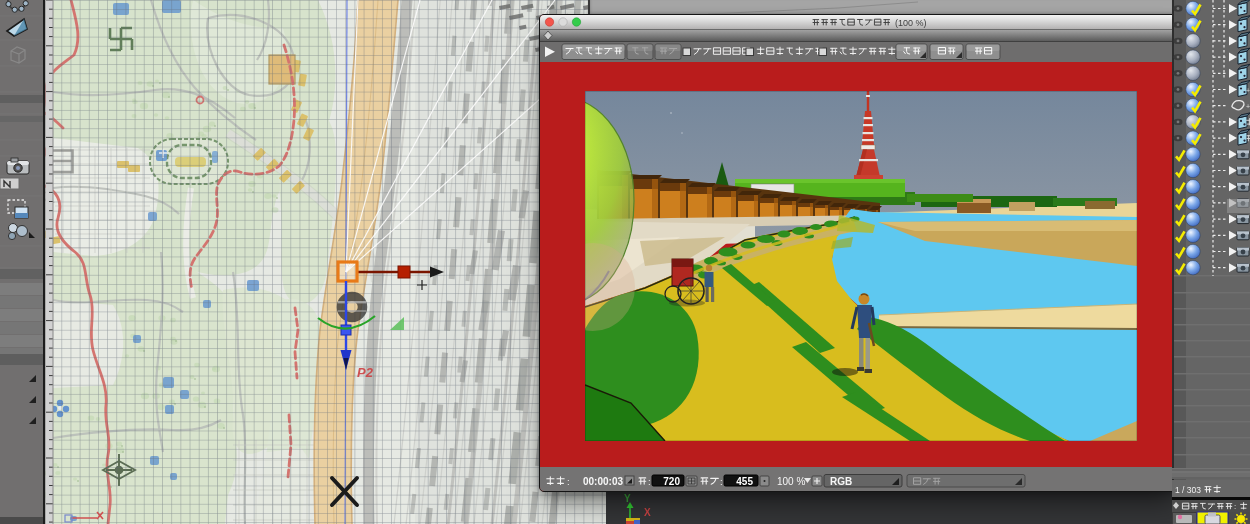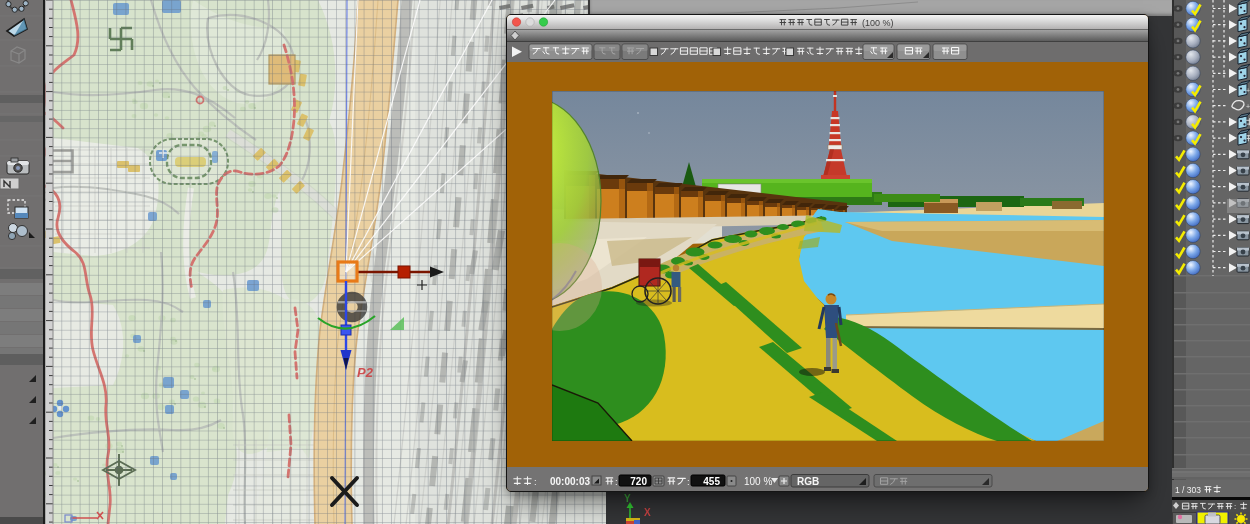--- a/index.html
+++ b/index.html
@@ -330,21 +330,21 @@
 <text x="18" y="12" font-size="10" fill="#3fae3f" font-weight="bold">Y</text>
 <line x1="24" y1="16" x2="24" y2="32" stroke="#33aa33" stroke-width="2"></line>
 <path d="M24,12 l-3.5,6 h7 Z" fill="#33cc33"></path>
 <text x="38" y="26" font-size="10" fill="#cc4444" font-weight="bold">X</text>
 <g transform="translate(20,28)">
       <rect x="0" y="0" width="14" height="5" fill="#d8b818"></rect>
       <rect x="0" y="3" width="8" height="3" fill="#cc4433"></rect>
       <rect x="8" y="2" width="6" height="4" fill="#4466cc"></rect>
     </g>
 </svg>
-<div class="abs" style="left:506px;top:14px;width:641px;height:476px;background:#a16207;border:1px solid #141414;border-radius:5px;box-shadow:0 16px 26px -6px rgba(0,0,0,.5), 0 2px 8px rgba(0,0,0,.25);overflow:hidden;">
+<div class="abs" style="left:539px;top:14px;width:641px;height:476px;background:#b91c1c;border:1px solid #141414;border-radius:5px;box-shadow:0 16px 26px -6px rgba(0,0,0,.5), 0 2px 8px rgba(0,0,0,.25);overflow:hidden;">
     <div class="abs" style="left:0;top:0;width:641px;height:14px;background:linear-gradient(#f4f4f4,#d8d8d8 45%,#b4b2b2);border-bottom:1px solid #6a6a6a;"></div>
     <svg class="abs" style="left:0;top:0" width="641" height="14" viewBox="0 0 641 14">
       <circle cx="9.5" cy="7" r="4.2" fill="#f3554c" stroke="#c33b32" stroke-width=".6"></circle>
       <circle cx="23" cy="7" r="4.2" fill="#dcdcdc" stroke="#aaa" stroke-width=".6"></circle>
       <circle cx="36.5" cy="7" r="4.2" fill="#35cc4b" stroke="#22a336" stroke-width=".6"></circle>
       <path d="M273.0,4.6 h5.7 M273.0,7.5 h5.7 M274.5,4.6 v5.3 M277.3,5.9 v4.1 M281.8,4.6 h5.7 M281.8,7.5 h5.7 M283.3,4.6 v5.3 M286.2,5.9 v4.1 M290.7,4.6 h5.7 M290.7,7.5 h5.7 M292.2,4.6 v5.3 M295.0,5.9 v4.1 M299.8,4.5 h4.9 M302.0,4.5 v3.3 q0,2.5 2.9,2.5 M308.2,4.2 h6.1 v5.9 h-6.1 z M308.2,7.1 h6.1 M317.5,4.5 h4.9 M319.7,4.5 v3.3 q0,2.5 2.9,2.5 M325.5,5.0 h6.6 M330.1,5.0 q-0.8,3.7 -4.1,5.1 M334.8,4.2 h6.1 v5.9 h-6.1 z M334.8,7.1 h6.1 M343.8,4.6 h5.7 M343.8,7.5 h5.7 M345.3,4.6 v5.3 M348.2,5.9 v4.1" fill="none" stroke="#3f3f3f" stroke-width="0.95" stroke-linecap="round"></path>
       <text x="355" y="10.5" font-size="9" fill="#3f3f3f">(100 %)</text>
     </svg>
     <div class="abs" style="left:0;top:15px;width:641px;height:11px;background:linear-gradient(#a2a2a2,#5b5b5b);border-bottom:1px solid #3f3f3f;"></div>
     <svg class="abs" style="left:0;top:15px" width="30" height="11" viewBox="0 0 30 11">

